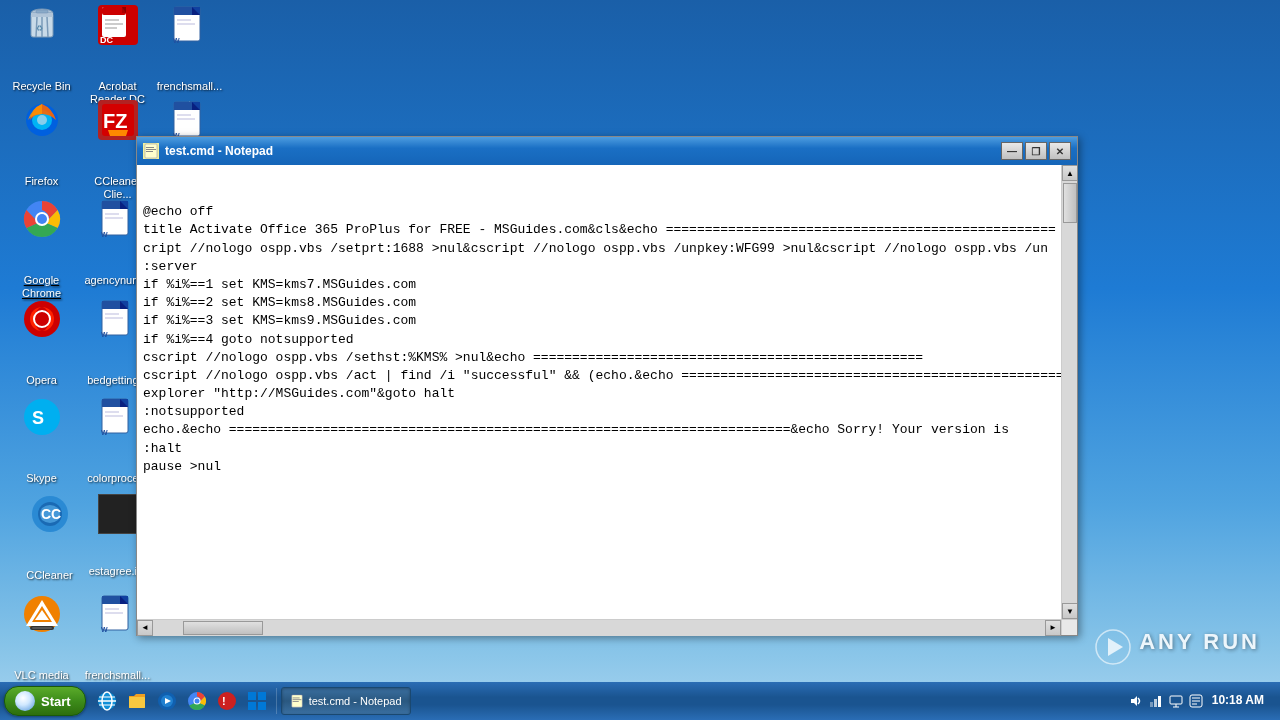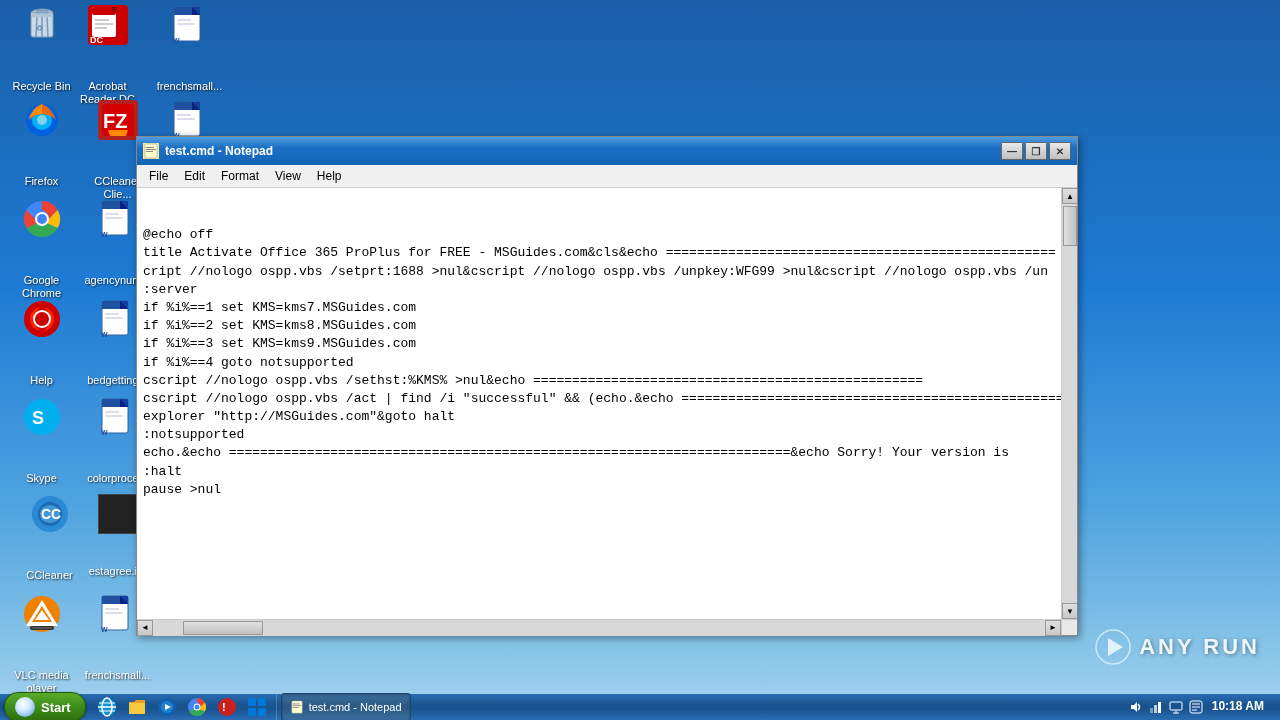--- a/index.html
+++ b/index.html
@@ -187,21 +187,21 @@
       border-left: 1px solid #ccc;
       border-top: 1px solid #ccc;
     }
 
     
     .taskbar {
       position: absolute;
       bottom: 0;
       left: 0;
       right: 0;
-      height: 26px;
+      height: 38px;
       background: linear-gradient(180deg, #2a6db5 0%, #1a5490 40%, #1a5490 60%, #2a6db5 100%);
       display: flex;
       align-items: center;
       padding: 0 4px;
       z-index: 100;
     }
     .start-button {
       height: 30px;
       background: linear-gradient(180deg, #5bab2a 0%, #3d8c1a 50%, #2d6e0e 100%);
       border-radius: 14px;
@@ -284,21 +284,20 @@
       font-weight: bold;
       color: white;
     }
 
     
     .anyrun-logo {
       position: absolute;
       bottom: 55px;
       right: 20px;
       display: flex;
-      align-items: center;
       gap: 8px;
       opacity: 0.85;
     }
     .anyrun-text {
       color: white;
       font-size: 22px;
       font-weight: bold;
       letter-spacing: 3px;
       text-shadow: 1px 1px 4px rgba(0,0,0,0.5);
     }
@@ -320,21 +319,21 @@
     <line x1="15" y1="12" x2="14" y2="32" stroke="#7a9ab8" stroke-width="1.5"></line>
     <line x1="20" y1="12" x2="20" y2="32" stroke="#7a9ab8" stroke-width="1.5"></line>
     <line x1="25" y1="12" x2="26" y2="32" stroke="#7a9ab8" stroke-width="1.5"></line>
     <rect x="14" y="5" width="12" height="3" rx="1" fill="#8aaac8" stroke="#6a8ab0" stroke-width="0.5"></rect>
 
     <text x="14" y="26" font-size="8" fill="#5588aa">♻</text>
   </svg>
   <span class="icon-label">Recycle Bin</span>
 </div>
 
-<div class="desktop-icon" style="left:70px; top:1px;">
+<div class="desktop-icon" style="left:80px; top:1px;">
   <svg class="icon-img" viewBox="0 0 40 40">
     <rect width="40" height="40" rx="4" fill="#cc0000"></rect>
     <rect x="4" y="2" width="24" height="30" rx="2" fill="white"></rect>
     <rect x="4" y="2" width="24" height="8" rx="2" fill="#cc0000"></rect>
     <polygon points="24,2 28,2 28,8 24,8" fill="#880000"></polygon>
     <polygon points="24,2 28,8 24,8" fill="#aa0000"></polygon>
     <rect x="7" y="14" width="14" height="2" fill="#ccc"></rect>
     <rect x="7" y="18" width="18" height="2" fill="#ccc"></rect>
     <rect x="7" y="22" width="12" height="2" fill="#ccc"></rect>
     <text x="2" y="38" font-size="9" fill="white" font-weight="bold">DC</text>
@@ -382,21 +381,21 @@
     <rect x="4" y="2" width="26" height="8" fill="#2050a0"></rect>
     <rect x="22" y="2" width="8" height="8" fill="#1040a0"></rect>
     <polygon points="22,2 30,10 22,10" fill="#082080"></polygon>
     <rect x="7" y="14" width="14" height="2" fill="#dde"></rect>
     <rect x="7" y="18" width="18" height="2" fill="#dde"></rect>
     <text x="3" y="38" font-size="7" fill="#2050a0" font-weight="bold">W</text>
   </svg>
   <span class="icon-label"></span>
 </div>
 
-<div class="desktop-icon" style="left:4px; top:195px;">
+<div class="desktop-icon" style="left:4px; top:195px;text-decoration:underline;">
   <svg class="icon-img" viewBox="0 0 40 40">
     <circle cx="20" cy="20" r="18" fill="#4285f4"></circle>
     <path d="M20,2 A18,18 0 0,1 35.6,11 L27,20 A9,9 0 0,0 20,11Z" fill="#ea4335"></path>
     <path d="M35.6,11 A18,18 0 0,1 35.6,29 L24,24 A9,9 0 0,0 27,20Z" fill="#fbbc05"></path>
     <path d="M35.6,29 A18,18 0 0,1 4.4,29 L16,24 A9,9 0 0,0 24,24Z" fill="#34a853"></path>
     <path d="M4.4,29 A18,18 0 0,1 4.4,11 L13,20 A9,9 0 0,0 16,24Z" fill="#ea4335"></path>
     <circle cx="20" cy="20" r="7" fill="white"></circle>
     <circle cx="20" cy="20" r="5" fill="#4285f4"></circle>
   </svg>
   <span class="icon-label">Google Chrome</span>
@@ -415,21 +414,21 @@
   <span class="icon-label">agencynum...</span>
 </div>
 
 <div class="desktop-icon" style="left:4px; top:295px;">
   <svg class="icon-img" viewBox="0 0 40 40">
     <circle cx="20" cy="20" r="18" fill="#cc0000"></circle>
     <circle cx="20" cy="20" r="12" fill="#ff2200"></circle>
     <ellipse cx="20" cy="20" rx="7" ry="12" fill="#cc0000"></ellipse>
     <circle cx="20" cy="20" r="8" fill="none" stroke="white" stroke-width="2"></circle>
   </svg>
-  <span class="icon-label">Help</span>
+  <span class="icon-label">Opera</span>
 </div>
 
 <div class="desktop-icon" style="left:80px; top:295px;">
   <svg class="icon-img" viewBox="0 0 40 40">
     <rect x="4" y="2" width="26" height="34" rx="2" fill="white" stroke="#3060a0" stroke-width="1"></rect>
     <rect x="4" y="2" width="26" height="8" fill="#2050a0"></rect>
     <rect x="22" y="2" width="8" height="8" fill="#1040a0"></rect>
     <polygon points="22,2 30,10 22,10" fill="#082080"></polygon>
     <rect x="7" y="14" width="14" height="2" fill="#dde"></rect>
     <rect x="7" y="18" width="18" height="2" fill="#dde"></rect>
@@ -507,27 +506,20 @@
       <rect x="3" y="4" width="8" height="1" fill="#888"></rect>
       <rect x="3" y="6" width="10" height="1" fill="#888"></rect>
       <rect x="3" y="8" width="7" height="1" fill="#888"></rect>
     </svg>
     <span class="title-text">test.cmd - Notepad</span>
     <div class="titlebar-buttons">
       <div class="titlebar-btn">—</div>
       <div class="titlebar-btn">❐</div>
       <div class="titlebar-btn close">✕</div>
     </div>
-  </div>
-  <div class="notepad-menubar">
-    <div class="menu-item">File</div>
-    <div class="menu-item">Edit</div>
-    <div class="menu-item">Format</div>
-    <div class="menu-item">View</div>
-    <div class="menu-item">Help</div>
   </div>
   <div class="notepad-content-row">
     <div class="notepad-textarea">
 @echo off
 title Activate Office 365 ProPlus for FREE - MSGuides.com&amp;cls&amp;echo ==================================================
 cript //nologo ospp.vbs /setprt:1688 &gt;nul&amp;cscript //nologo ospp.vbs /unpkey:WFG99 &gt;nul&amp;cscript //nologo ospp.vbs /un
 :server
 if %i%==1 set KMS=kms7.MSGuides.com
 if %i%==2 set KMS=kms8.MSGuides.com
 if %i%==3 set KMS=kms9.MSGuides.com

